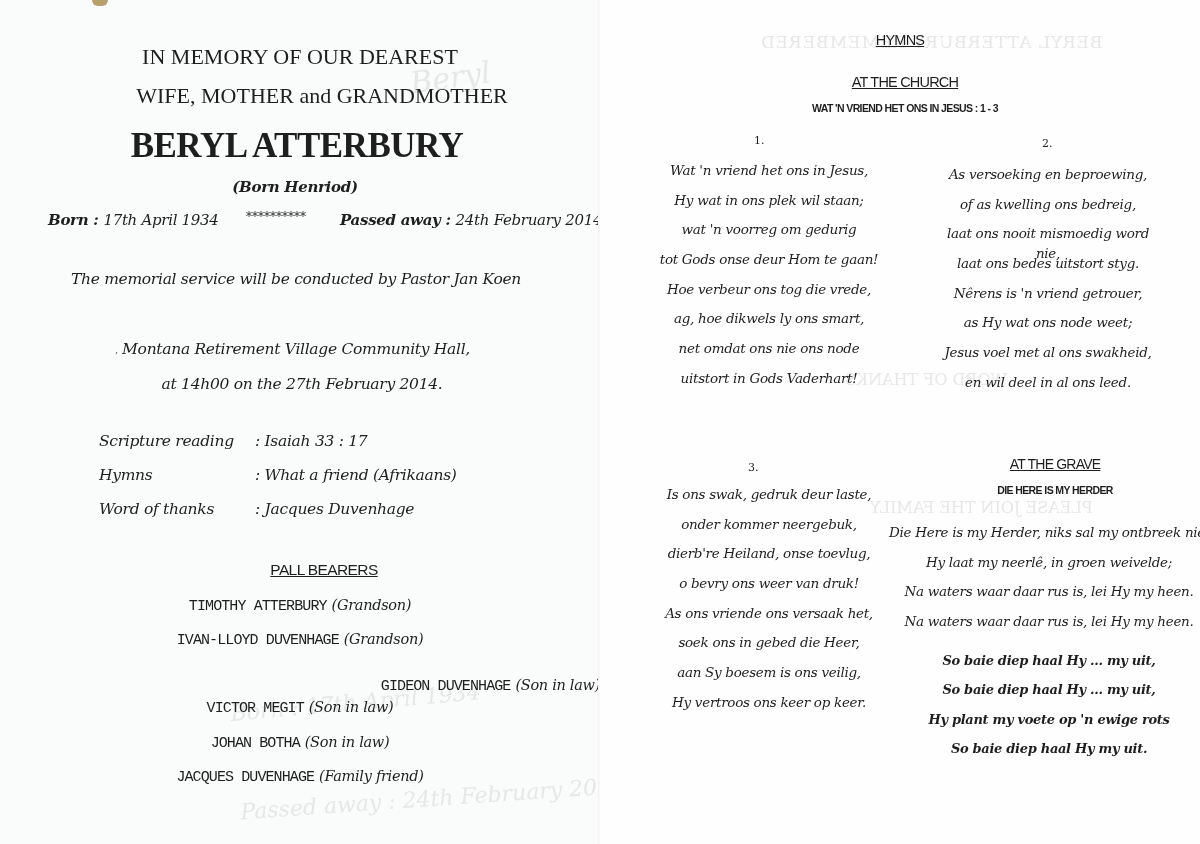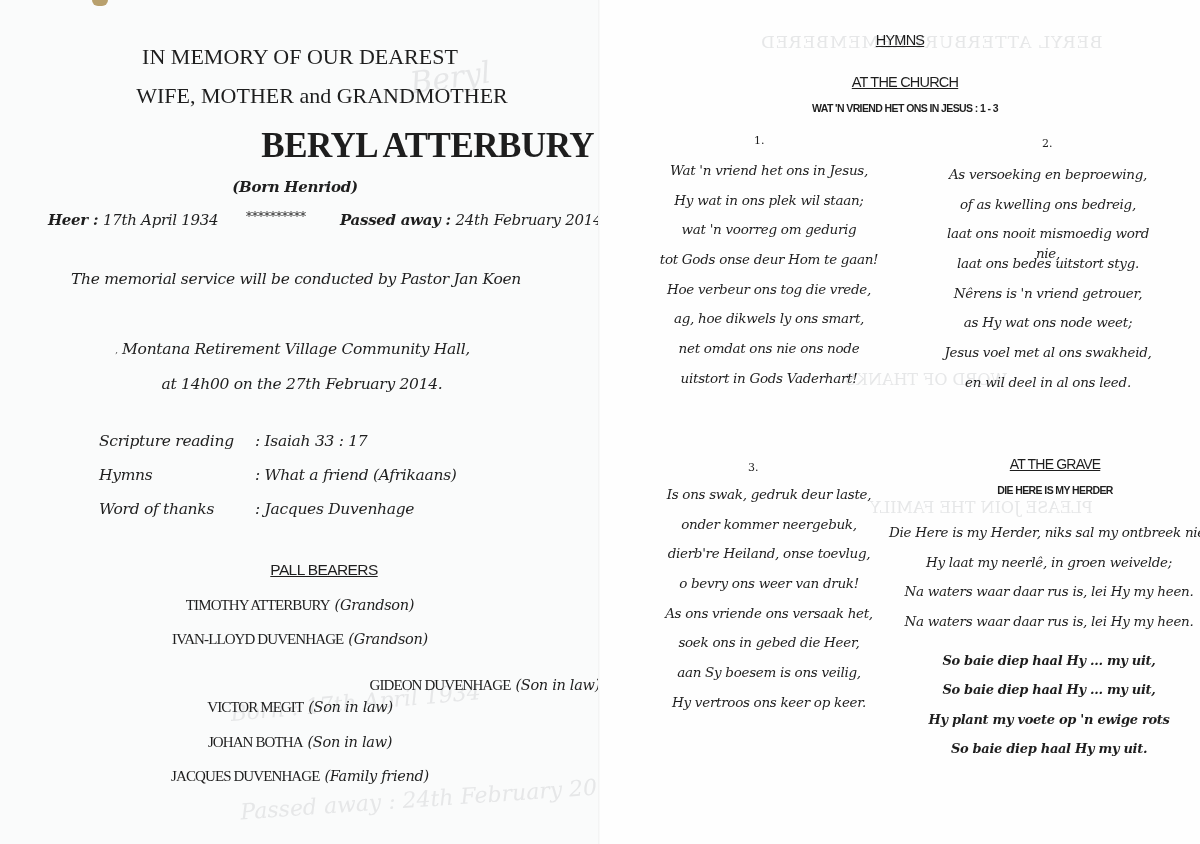--- a/index.html
+++ b/index.html
@@ -21,39 +21,39 @@
     .abs { position: absolute; white-space: nowrap; }
     .center { text-align: center; }
     .times { font-family: "Liberation Serif", serif; }
     .script { font-family: "DejaVu Serif", serif; font-style: italic; letter-spacing: -0.3px; }
     .condensed-b { font-family: "Liberation Sans Narrow", "Liberation Sans", sans-serif; font-weight: bold; letter-spacing: -0.8px; }
     .u { text-decoration: underline; }
 
     
     .mem1 { left: 0; width: 600px; top: 44px; font-size: 22px; }
     .mem2 { left: 0; width: 600px; top: 83px; font-size: 22px; padding-left: 44px; }
-    .name { left: 0; width: 594px; top: 126px; font-size: 35px; font-weight: bold; letter-spacing: -0.5px; text-align: right; }
+    .name { left: 0; width: 594px; top: 126px; font-size: 35px; font-weight: bold; letter-spacing: -0.5px; }
     .born-as { left: 0; width: 590px; top: 178px; font-size: 15px; font-weight: bold; font-style: italic; }
 
     .dates-row { left: 48px; top: 211px; font-size: 15px; }
     .dates-row b { font-weight: bold; }
     .stars { left: 246px; top: 210px; font-size: 12px; }
     .passed { left: 340px; top: 211px; font-size: 15px; }
 
     .svc { left: 0; width: 592px; font-size: 15.5px; }
     .svc1 { top: 270px; } .svc2 { top: 305px; } .svc3 { top: 340px; } .svc4 { top: 375px; padding-left: 12px; }
     .tick-mark { left: 115px; top: 344px; font-size: 10px; color: #555; }
 
     .prog-label { left: 99px; font-size: 15.5px; }
     .prog-value { left: 255px; font-size: 15.5px; }
     .r1 { top: 432px; } .r2 { top: 466px; } .r3 { top: 500px; }
 
     .pall-title { left: 0; width: 600px; top: 561px; font-size: 15.5px; margin-left: 24px; }
     .pall-row { left: 0; width: 600px; font-size: 15.5px; }
-    .pall-row .pname { font-family: Liberation Serif, serif; font-weight: normal; letter-spacing: -0.9px; font-size: 15px; }
+    .pall-row .pname { font-family: Liberation Mono, monospace; font-weight: normal; letter-spacing: -0.9px; font-size: 15px; }
     .pall-row .prel { font-style: italic; font-family: "DejaVu Serif", serif; font-size: 14.5px; letter-spacing: -0.3px; }
     .p1 { top: 596px; } .p2 { top: 630px; } .p3 { top: 676px; text-align: right; }
     .p4 { top: 698px; } .p5 { top: 733px; } .p6 { top: 767px; }
 
     
     .hymns-title { left: 0; width: 600px; top: 32px; font-size: 14.5px; }
     .church-title { left: 0; width: 610px; top: 74px; font-size: 14.5px; }
     .hymn1-title { left: 0; width: 610px; top: 102px; font-size: 10.5px; }
     .v-num { font-size: 11px; }
     .vn1 { left: 154px; top: 134px; } .vn2 { left: 442px; top: 137px; } .vn3 { left: 148px; top: 461px; }
@@ -79,21 +79,21 @@
   <div class="ghost" style="left:410px;top:60px;font-size:30px;transform:rotate(-8deg);font-style:italic;">Beryl</div>
   <div class="ghost" style="left:230px;top:690px;font-size:22px;transform:rotate(-5deg);font-style:italic;">Born : 17th April 1934</div>
   <div class="ghost" style="left:240px;top:786px;font-size:22px;transform:rotate(-4deg);font-style:italic;">Passed away : 24th February 2014</div>
 
   <div class="abs center times mem1">IN MEMORY OF OUR DEAREST</div>
   <div class="abs center times mem2">WIFE, MOTHER and GRANDMOTHER</div>
   <div class="abs center times name">BERYL ATTERBURY</div>
   <div class="abs center script born-as">(Born Henriod)</div>
 
   <div class="abs script dates-row">
-    <b>Heer</b><b> : </b><span>17th April 1934</span>
+    <b>Born</b><b> : </b><span>17th April 1934</span>
   </div>
   <div class="abs stars">**********</div>
   <div class="abs script passed">
     <b>Passed away</b><b> : </b><span>24th February 2014</span>
   </div>
 
   <div class="abs center script svc svc1">The memorial service will be conducted by Pastor Jan Koen</div>
   <div class="abs tick-mark">,</div>
   <div class="abs center script svc svc3">Montana Retirement Village Community Hall,</div>
   <div class="abs center script svc svc4">at 14h00 on the 27th February 2014.</div>

